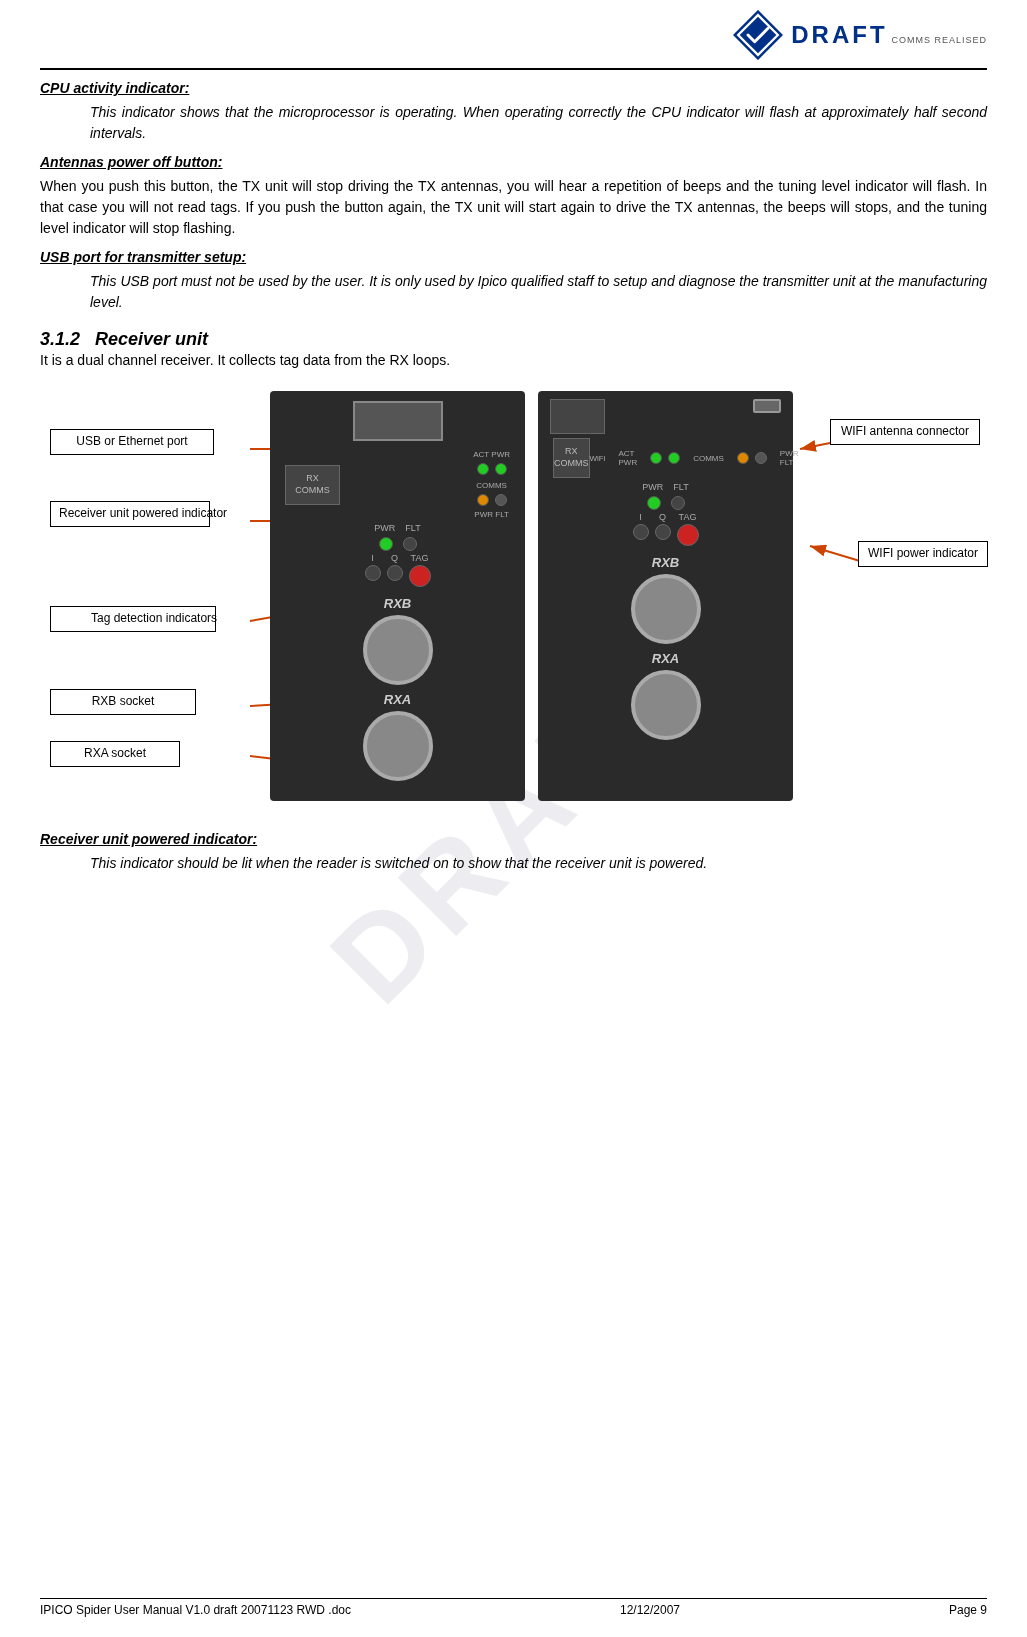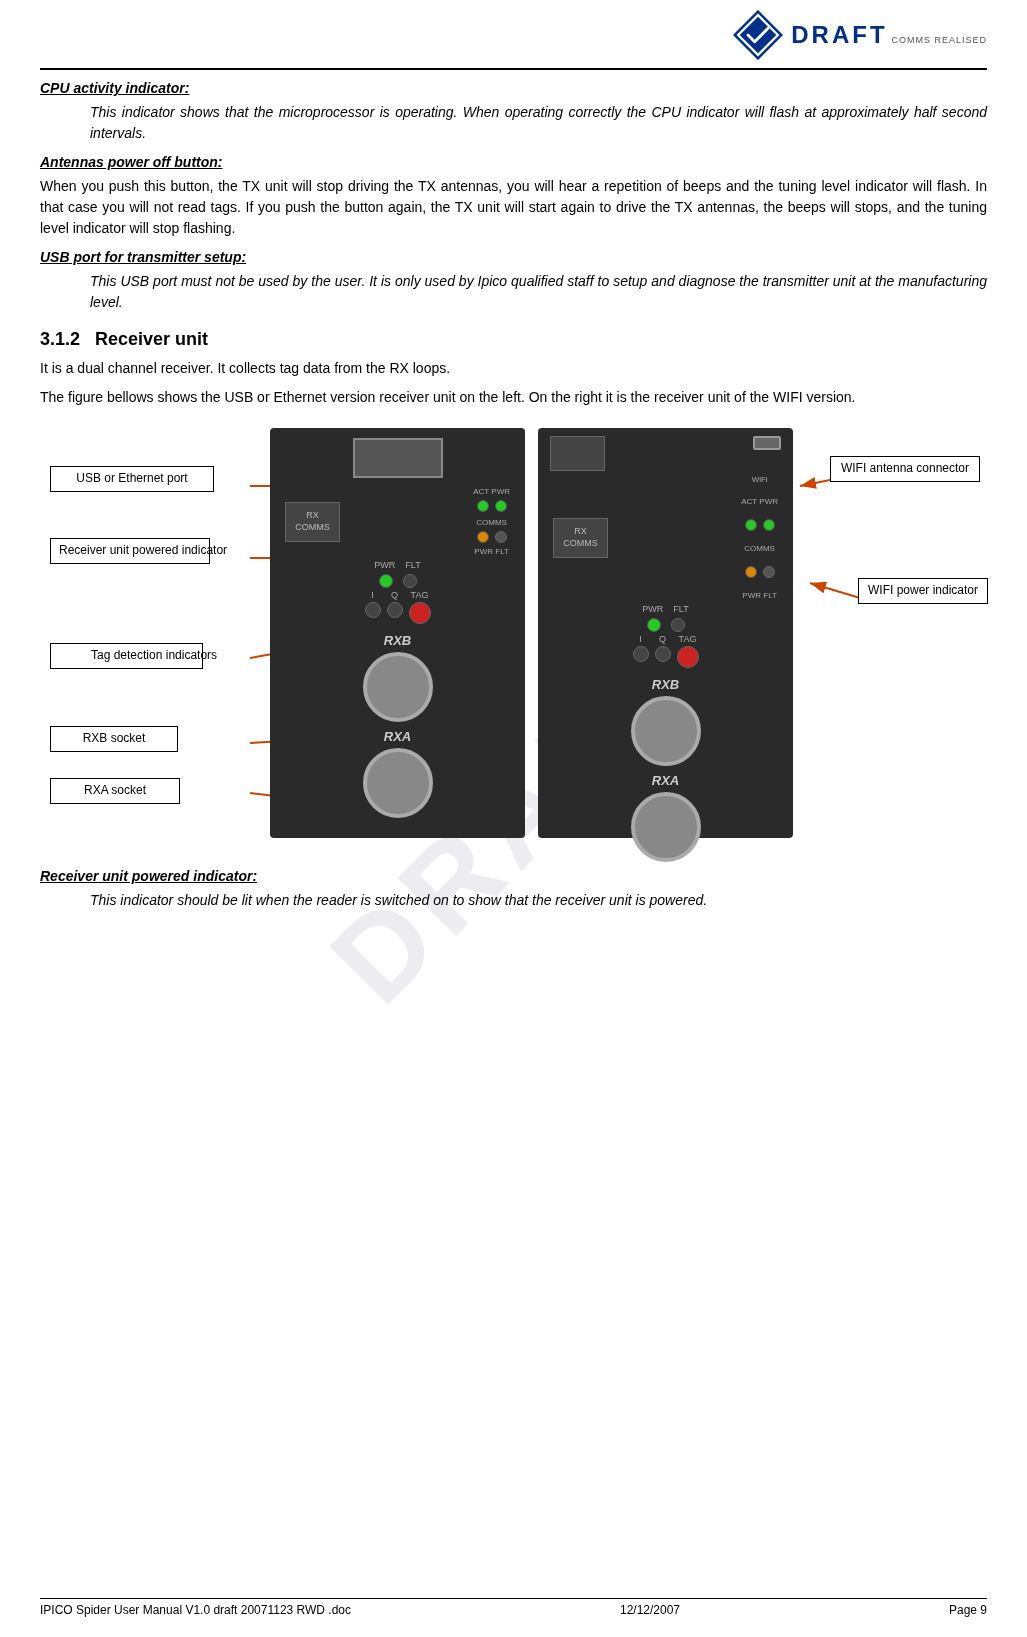--- a/index.html
+++ b/index.html
@@ -55,22 +55,22 @@
 
     .indented {
       margin-left: 50px;
       font-style: italic;
     }
 
     
     .subsection-title {
       font-size: 18px;
       font-weight: bold;
+      font-style: italic;
       margin-top: 16px;
-      margin-bottom: 8px;
     }
 
     
     .figure-area {
       position: relative;
       margin: 20px auto;
       width: 960px;
     }
 
     .diagram-container {
@@ -162,21 +162,20 @@
 
     <p class="section-heading">USB port for transmitter setup:</p>
     <p class="paragraph indented">This USB port must not be used by the user. It is only used by Ipico qualified staff to setup and diagnose the transmitter unit at the manufacturing level.</p>
 
     <div class="subsection-title">
       <span>3.1.2</span>&nbsp;&nbsp;
       <span>Receiver unit</span>
     </div>
 
     <p class="paragraph">It is a dual channel receiver. It collects tag data from the RX loops.</p>
-    <p class="paragraph">The figure bellows shows the USB or Ethernet version receiver unit on the left. On the right it is the receiver unit of the WIFI version.</p>
 
     <div class="figure-area">
       <div class="diagram-container">
 
         <svg class="arrow-overlay" viewBox="0 0 960 420" xmlns="http://www.w3.org/2000/svg">
           <defs>
             <marker id="arrowhead" markerWidth="8" markerHeight="6" refX="8" refY="3" orient="auto">
               <polygon points="0 0, 8 3, 0 6" fill="#cc4400"></polygon>
             </marker>
           </defs>
@@ -203,26 +202,26 @@
         <div class="callout-box" style="left:10px; top:38px; width:164px;">
           <span>USB or Ethernet
 port</span>
         </div>
 
         <div class="callout-box" style="left:10px; top:110px; width:160px;">
           <span>Receiver unit
 powered indicator</span>
         </div>
 
-        <div class="callout-box" style="left:10px; top:215px; width:153px;padding-left:40px;">
+        <div class="callout-box" style="left:10px; top:215px; width:166px;padding-left:40px;">
           <span>Tag detection
 indicators</span>
         </div>
 
-        <div class="callout-box" style="left:10px; top:298px; width:128px;">
+        <div class="callout-box" style="left:10px; top:298px; width:146px;">
           <span>RXB socket</span>
         </div>
 
         <div class="callout-box" style="left:10px; top:350px; width:130px;">
           <span>RXA socket</span>
         </div>
 
         <div class="callout-box" style="left:535px; top:60px; width:145px;">
           <span>WIFI activity
 indicator</span>
@@ -307,21 +306,21 @@
 
             <div style="display:flex; flex-direction:column; align-items:center; gap:2px;">
               <div style="width:28px; height:14px; background:#666; border:2px solid #999; border-radius:2px;"></div>
             </div>
           </div>
 
           <div style="display:flex; justify-content:space-between; align-items:center; padding:4px 15px 0 15px;">
             <div style="width:55px; height:40px; background:#444; border:1px solid #666; display:flex; align-items:center; justify-content:center;">
               <span style="color:#bbb; font-size:9px; text-align:center; line-height:1.3;">RX<br>COMMS</span>
             </div>
-            <div style="display:flex; flex-direction:column; gap:13px; align-items:center;">
+            <div style="display:flex; flex-direction:row; gap:13px; align-items:center;">
               <span style="color:#aaa; font-size:8px;">WiFi</span>
               <span style="color:#aaa; font-size:8px;">ACT PWR</span>
               <div style="display:flex; gap:6px;">
                 <div style="width:12px;height:12px;border-radius:50%;background:#22cc22;border:1px solid #555;"></div>
                 <div style="width:12px;height:12px;border-radius:50%;background:#22cc22;border:1px solid #555;"></div>
               </div>
               <span style="color:#aaa; font-size:8px;">COMMS</span>
               <div style="display:flex; gap:6px;">
                 <div style="width:12px;height:12px;border-radius:50%;background:#dd8800;border:1px solid #555;"></div>
                 <div style="width:12px;height:12px;border-radius:50%;background:#555;border:1px solid #666;"></div>

